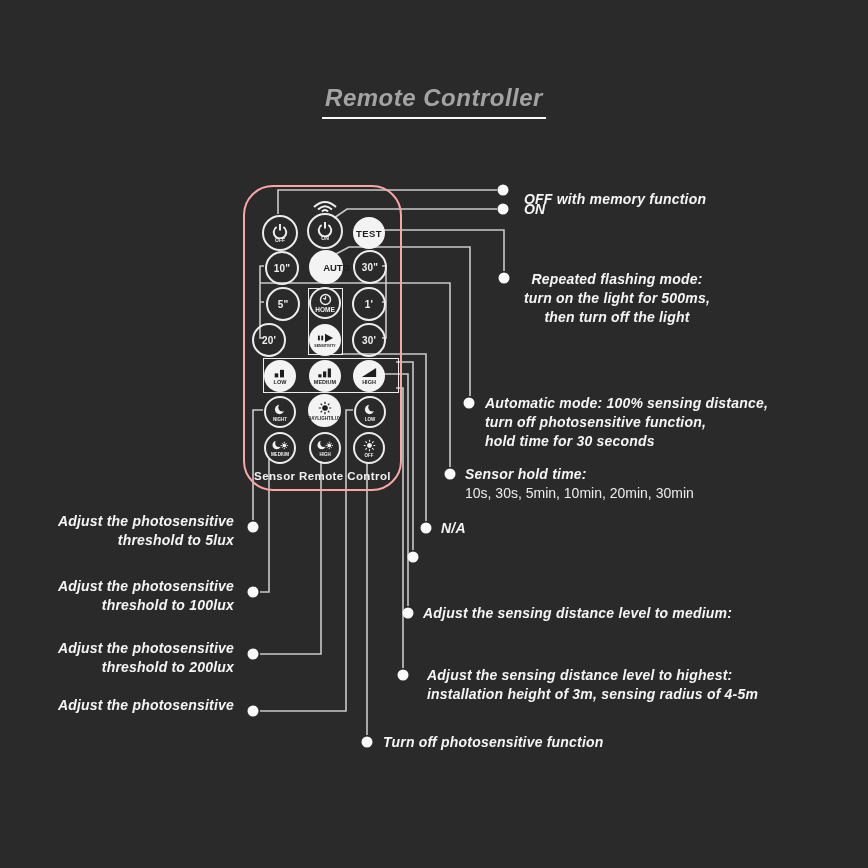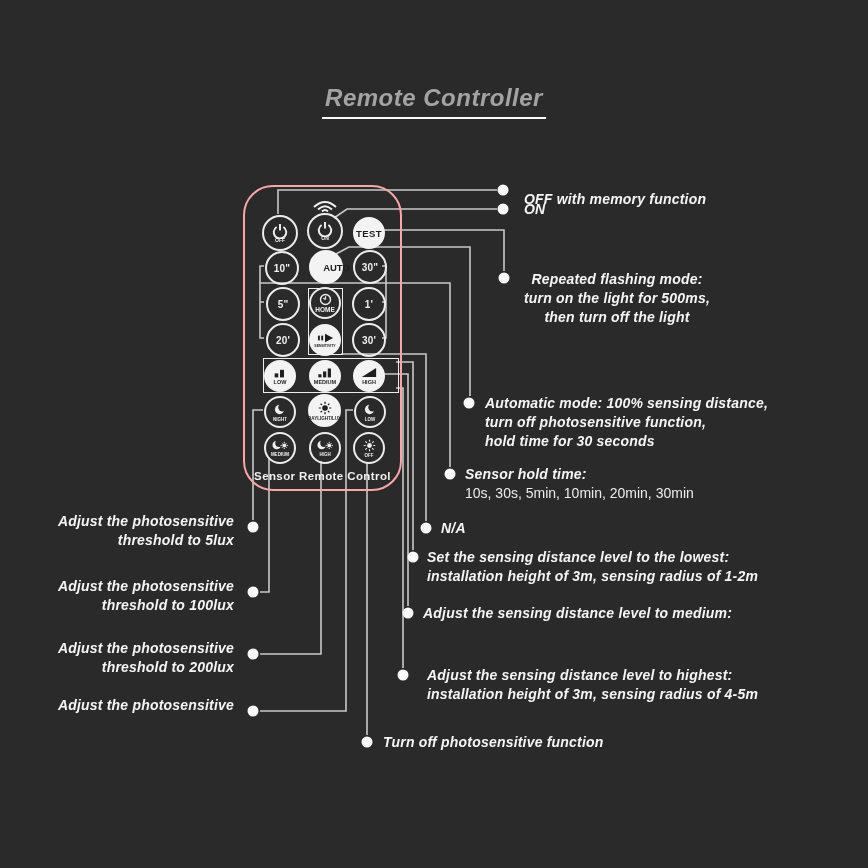--- a/index.html
+++ b/index.html
@@ -128,21 +128,21 @@
       <svg width="13" height="13" viewBox="0 0 14 14">
         <circle cx="7" cy="7" r="5.4" fill="none" stroke="#f0f0f0" stroke-width="1.5"></circle>
         <path d="M7 7 V3.6 M7 7 L4.6 5.6" stroke="#f0f0f0" stroke-width="1.3"></path>
       </svg>
       <span class="homelabel">HOME</span>
     </div>
     <div class="btn" style="left:107px;top:100px;width:34px;height:34px;">
       <span class="tlabel">1'</span>
     </div>
 
-    <div class="btn" style="left:21px;top:136px;width:34px;height:34px;">
+    <div class="btn" style="left:7px;top:136px;width:34px;height:34px;">
       <span class="tlabel">20'</span>
     </div>
     <div class="btn filled" style="left:64px;top:137px;width:32px;height:32px;">
       <svg width="17" height="10" viewBox="0 0 18 10">
         <rect x="1" y="2.5" width="2" height="5" fill="#1e1e1e"></rect>
         <rect x="4.5" y="2.5" width="2" height="5" fill="#1e1e1e"></rect>
         <path d="M8.5 0.5 L17 5 L8.5 9.5 Z" fill="#1e1e1e"></path>
       </svg>
       <span class="senslabel">SENSITIVITY</span>
     </div>
@@ -249,24 +249,20 @@
     <div>turn off photosensitive function,</div>
     <div>hold time for 30 seconds</div>
   </div>
   <div class="ann" id="ra4">
     <div>Sensor hold time:</div>
     <div class="plain">10s, 30s, 5min, 10min, 20min, 30min</div>
   </div>
   <div class="ann" id="ra5">
     <div>N/A</div>
   </div>
-  <div class="ann" id="ra6">
-    <div>Set the sensing distance level to the lowest:</div>
-    <div>installation height of 3m, sensing radius of 1-2m</div>
-  </div>
   <div class="ann" id="ra7">
     <div>Adjust the sensing distance level to medium:</div>
   </div>
   <div class="ann" id="ra8">
     <div>Adjust the sensing distance level to highest:</div>
     <div>installation height of 3m, sensing radius of 4-5m</div>
   </div>
   <div class="ann" id="ra9">
     <div>Turn off photosensitive function</div>
   </div>

